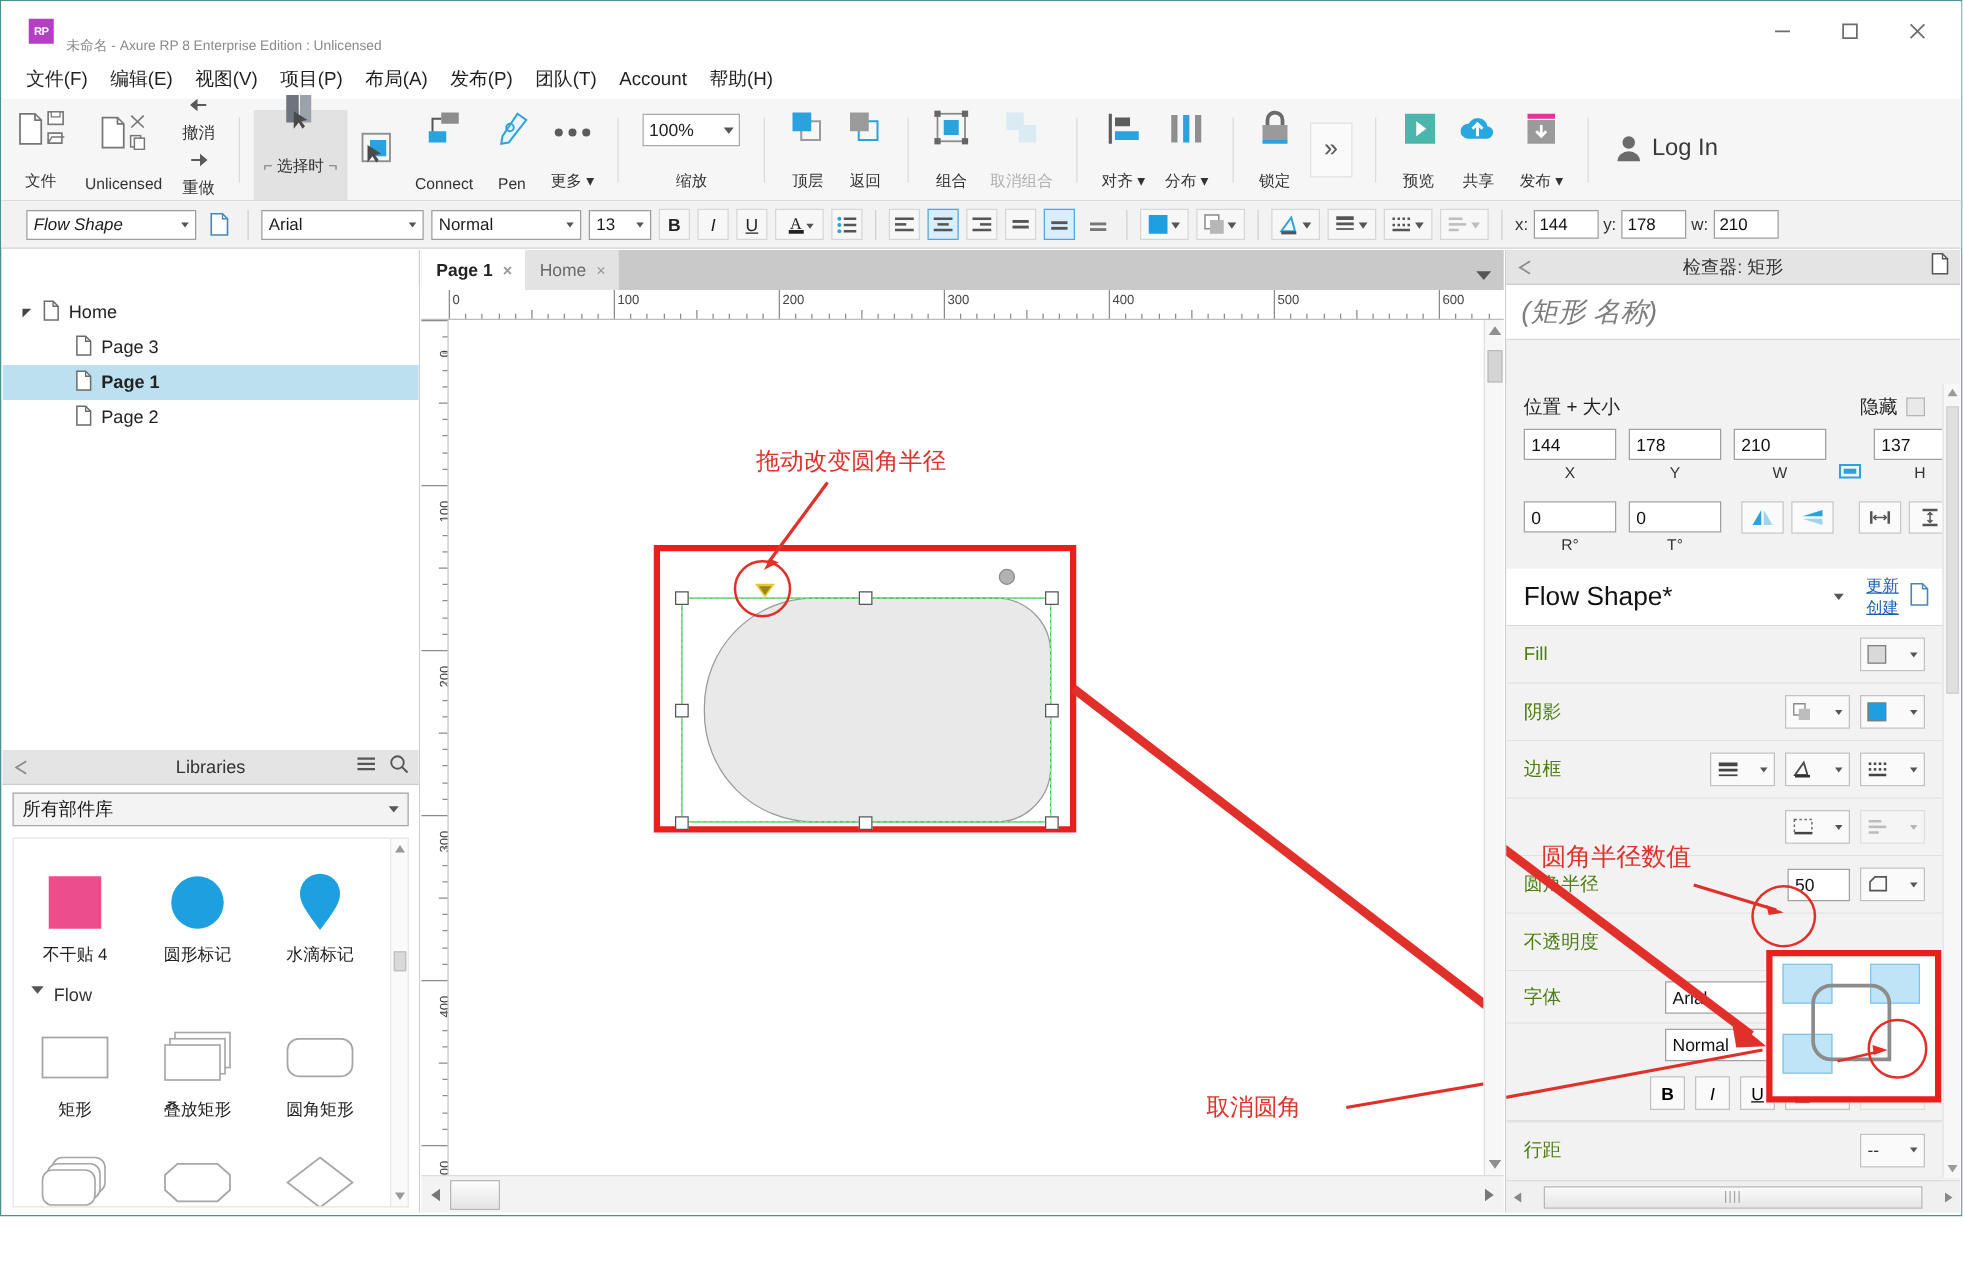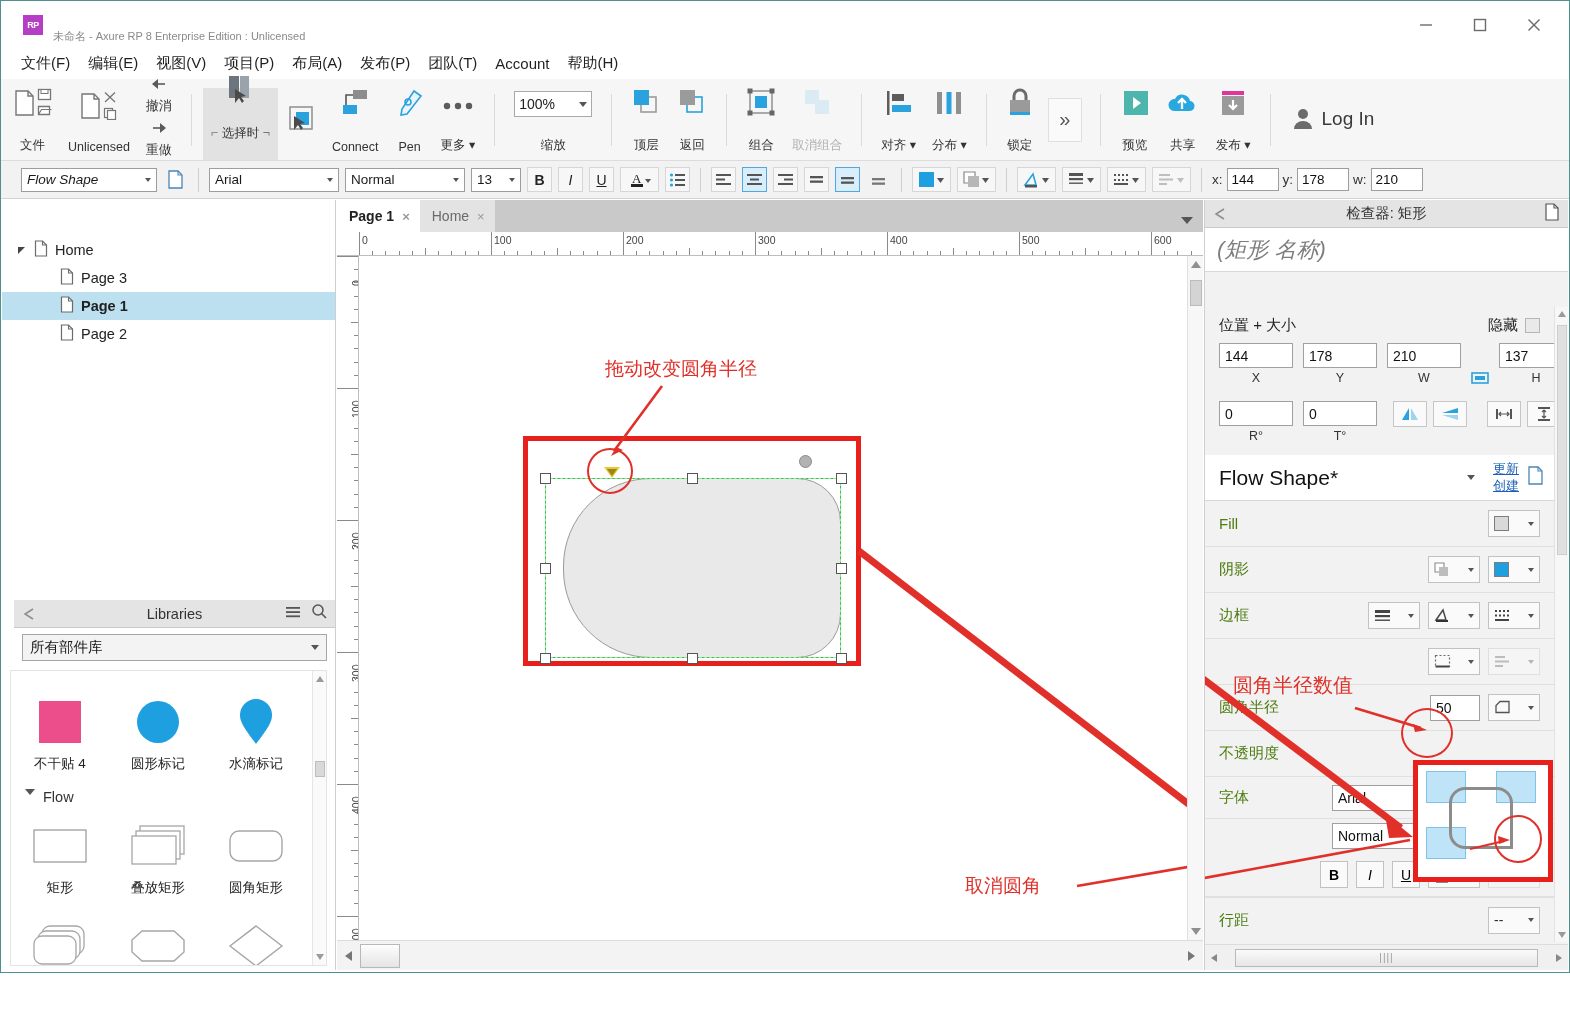--- a/index.html
+++ b/index.html
@@ -150,21 +150,21 @@
   .tree-row {
     height: 28px; display: flex; align-items: center; gap: 7px; padding-left: 16px;
   }
   .tree-row.sel { background: #bde0f0; }
   .tree-row.sel .tree-label { font-weight: bold; }
   .tree-row.child { padding-left: 58px; }
   .tri { width:0;height:0;border-top:7px solid #444;border-right:7px solid transparent; margin-right:2px;}
 
   .pages-section { position:absolute; left:0; top:28px; right:0; height: 372px; overflow:hidden; background:#fff;}
 
-  .lib-section { position:absolute; left:0; top: 400px; right:0; bottom:0; background:#fff;padding-left:12px; }
+  .lib-section { position:absolute; left:0; top: 400px; right:0; bottom:0; background:#fff; }
   .lib-select-wrap { padding: 6px 8px 6px 8px; background:#fff; }
   .lib-select {
     height: 27px; border: 1px solid #a6a6a6; background:#f3f3f3;
     display:flex; align-items:center; justify-content:space-between;
     padding: 0 7px; font-size: 14.5px; color:#1a1a1a;
   }
   .lib-body {
     position:absolute; left:8px; right:8px; top:70px; bottom:4px;
     background:#fff; border:1px solid #e3e3e3; overflow:hidden;
   }

